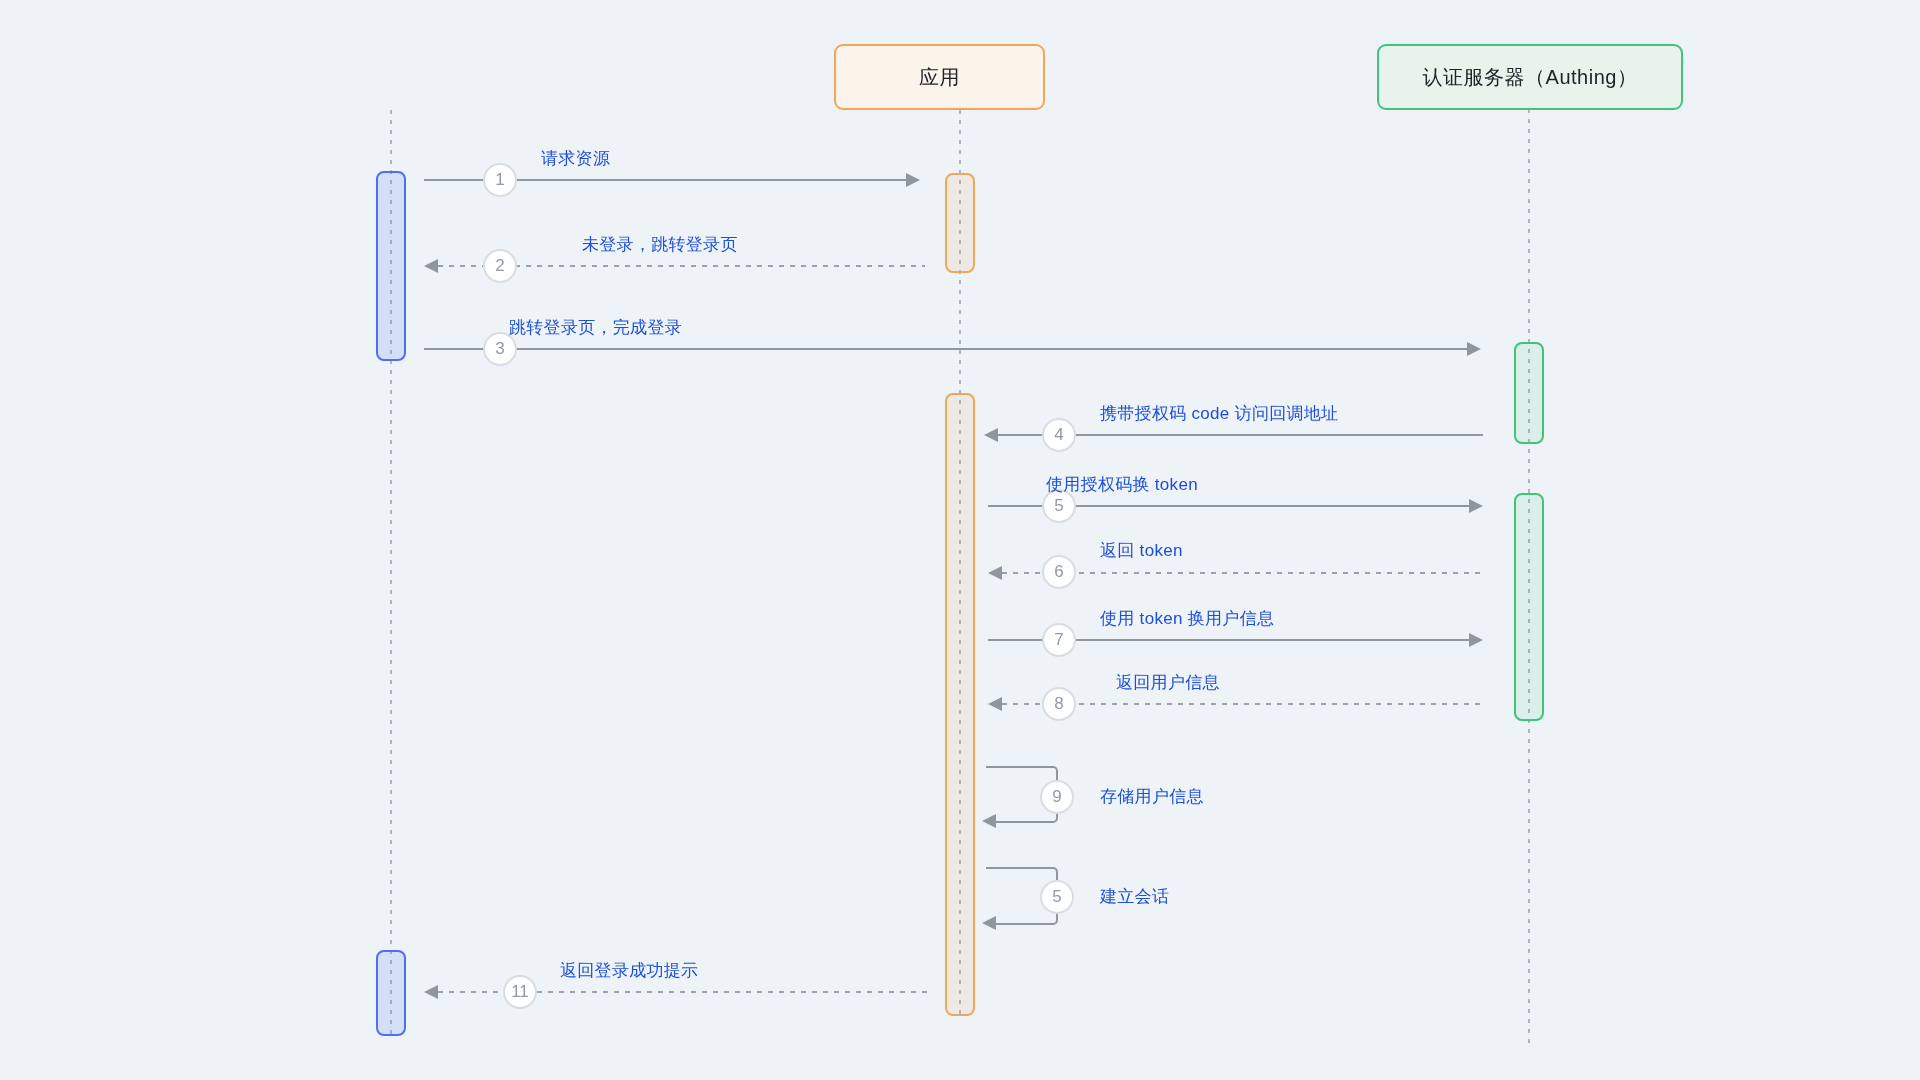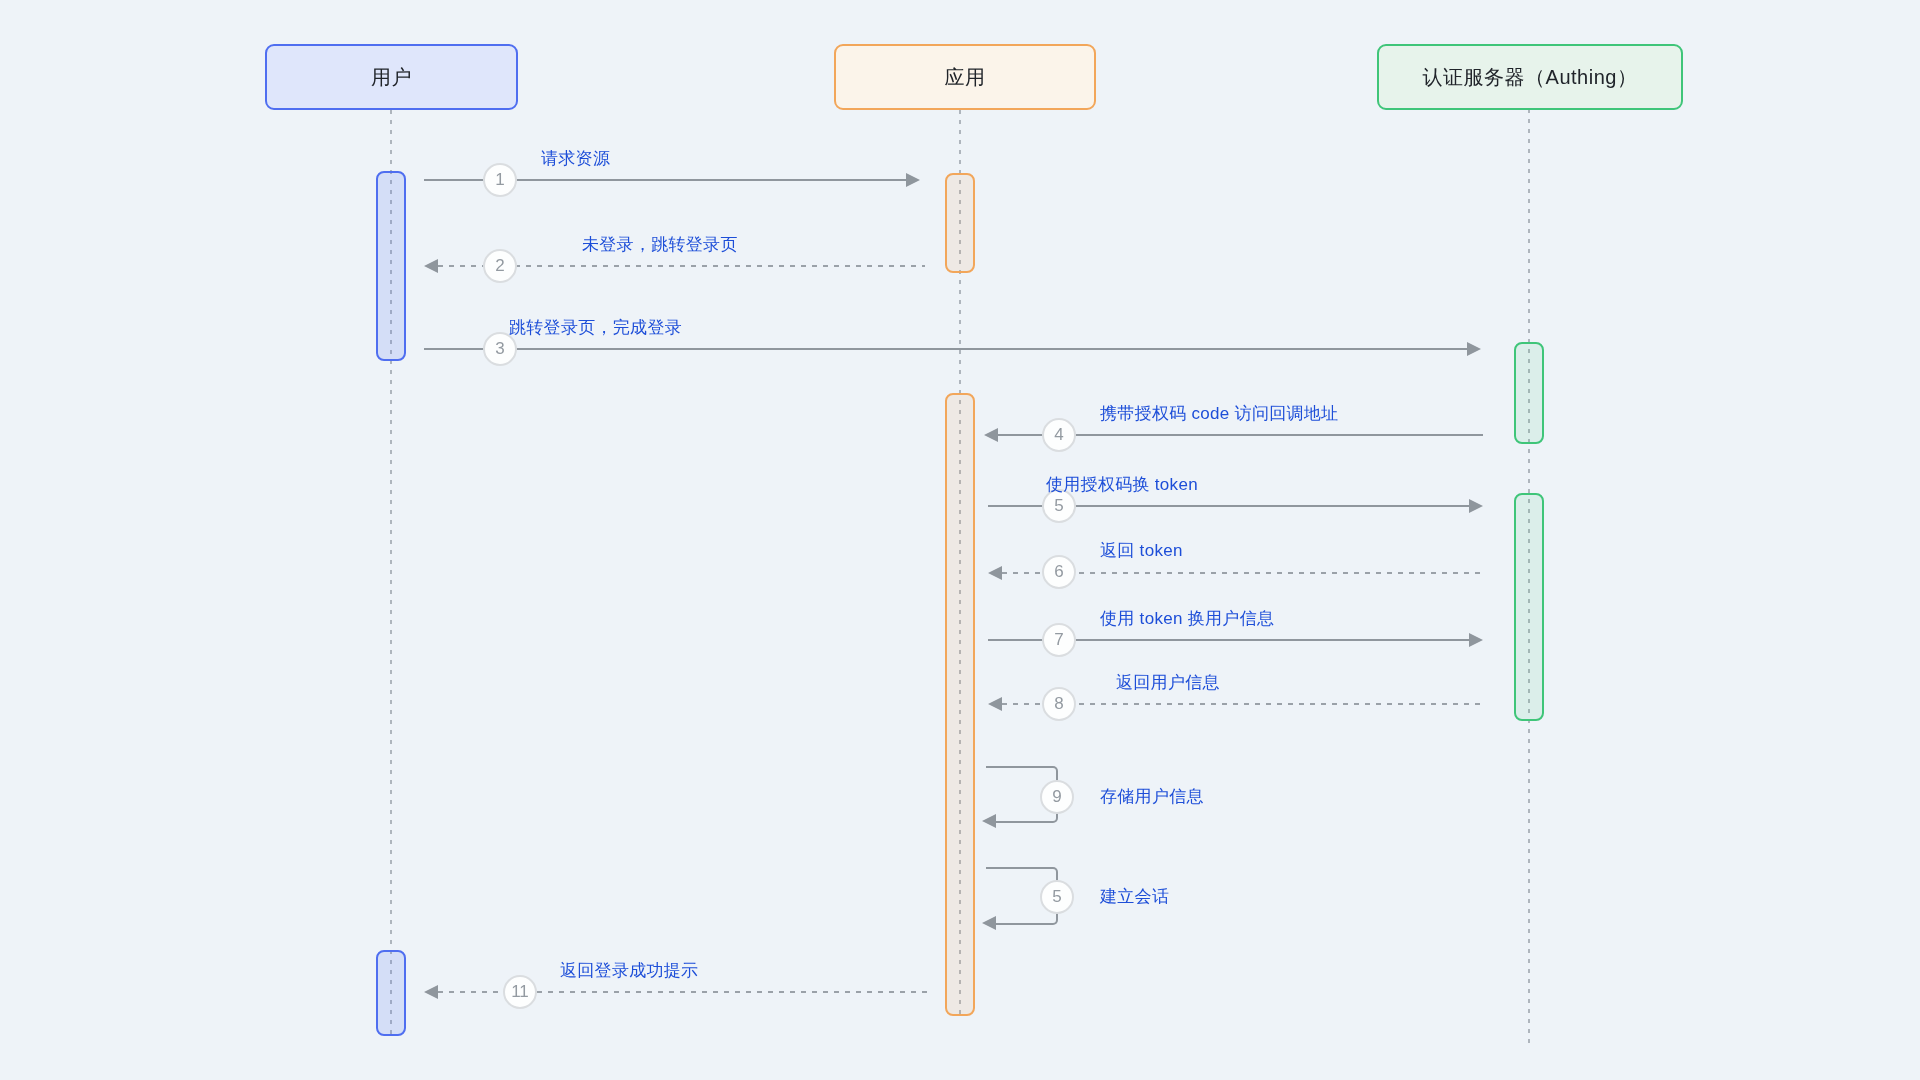--- a/index.html
+++ b/index.html
@@ -20,21 +20,21 @@
     top:44px;height:66px;
     box-sizing:border-box;
     border-radius:9px;
     border:2px solid;
     display:flex;align-items:center;justify-content:center;
     font-size:20px;color:#20242a;
     letter-spacing:.5px;
     z-index:4;
   }
   .actor.user{left:265px;width:253px;background:#dfe6fb;border-color:#4f6ef0;}
-  .actor.app{left:834px;width:262px;background:#fbf4ea;border-color:#f2a65a;}
+  .actor.app{left:834px;width:211px;background:#fbf4ea;border-color:#f2a65a;}
   .actor.auth{left:1377px;width:306px;background:#e7f3eb;border-color:#3fc579;}
 
   
   .lifeline{
     position:absolute;width:2px;z-index:1;
     background:repeating-linear-gradient(to bottom,#aeb5bd 0 4px,transparent 4px 10px);
   }
   
   .bar{
     position:absolute;width:30px;box-sizing:border-box;
@@ -83,23 +83,20 @@
   <div class="lifeline" style="left:959px;top:110px;height:906px;"></div>
   <div class="lifeline" style="left:1528px;top:109px;height:936px;"></div>
 
   <div class="bar blue" style="left:376px;top:171px;height:190px;"></div>
   <div class="bar blue" style="left:376px;top:950px;height:86px;"></div>
   <div class="bar orange" style="left:945px;top:173px;height:100px;"></div>
   <div class="bar orange" style="left:945px;top:393px;height:623px;"></div>
   <div class="bar green" style="left:1514px;top:342px;height:102px;"></div>
   <div class="bar green" style="left:1514px;top:493px;height:228px;"></div>
 
-  <div class="actor user">
-    <span>用户</span>
-  </div>
   <div class="actor app">
     <span>应用</span>
   </div>
   <div class="actor auth">
     <span>认证服务器（Authing）</span>
   </div>
 
   <div class="line" style="left:424px;top:179px;width:484px;"></div>
   <div class="head right" style="left:906px;top:173px;"></div>
   <div class="num" style="left:483px;top:163px;">

